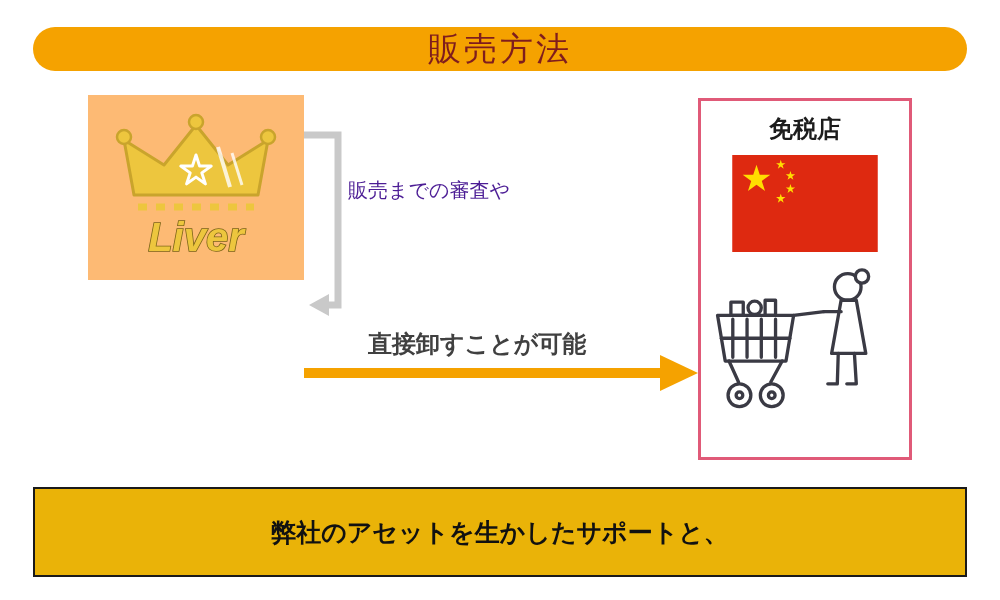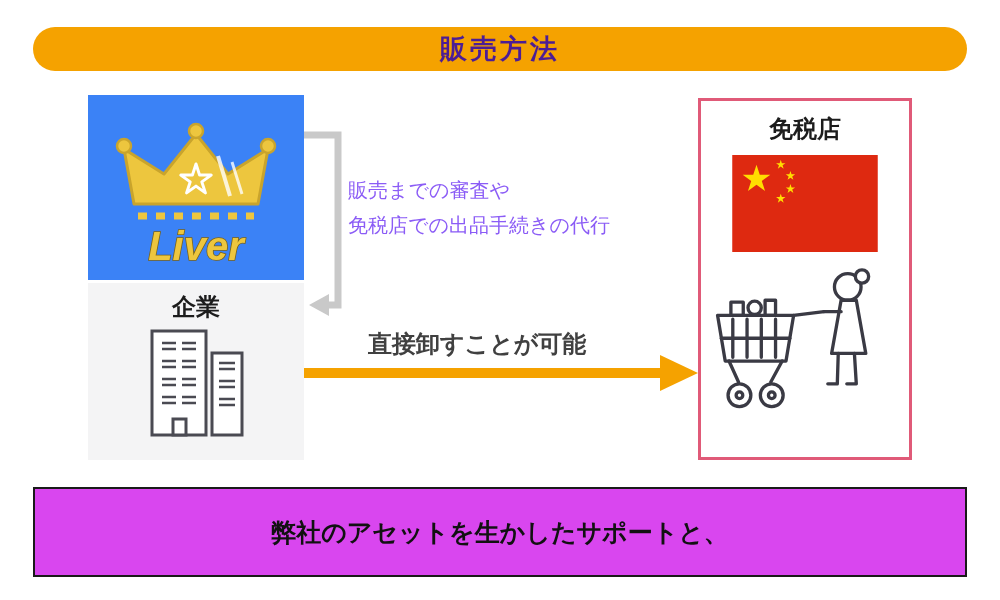--- a/index.html
+++ b/index.html
@@ -7,61 +7,61 @@
     position:relative; width:1000px; height:600px; background:#ffffff;
     font-family:"Liberation Sans","DejaVu Sans",sans-serif; overflow:hidden;
   }
 
   
   .banner {
     position:absolute; left:33px; top:27px; width:934px; height:44px;
     background:#F5A200; border-radius:22px;
     display:flex; align-items:center; justify-content:center;
   }
-  .banner-text { color:#4c1d95; font-size:27px; font-weight:bold; letter-spacing:3px; }
+  .banner-text { color:#7f1d1d; font-size:33px; font-weight:normal; letter-spacing:3px; }
 
   
   .liver-box {
     position:absolute; left:88px; top:95px; width:216px; height:185px;
-    background:#3b82f6; display:flex; align-items:center; justify-content:center;
+    background:#fdba74; display:flex; align-items:flex-start; justify-content:center;
   }
   .company-box {
     position:absolute; left:88px; top:283px; width:216px; height:177px;
     background:#F4F4F5; display:flex; flex-direction:column; align-items:center;
   }
   .company-label { font-size:24px; font-weight:bold; color:#1c1c1c; margin-top:8px; }
 
   
   .bracket-arrow { position:absolute; left:302px; top:125px; }
   .direct-arrow  { position:absolute; left:304px; top:352px; }
 
   
   .agency-note {
     position:absolute; left:348px; top:173px; width:340px;
-    font-size:20px; color:#8b5cf6; line-height:1.75;
+    font-size:20px; color:#4c1d95; line-height:1.75;
   }
   .direct-label {
     position:absolute; left:368px; top:328px;
     font-size:24px; font-weight:bold; color:#404040;
   }
 
   
   .shop-box {
     position:absolute; left:698px; top:98px; width:214px; height:362px;
     border:3px solid #E05A78; background:#ffffff; box-sizing:border-box;
     display:flex; flex-direction:column; align-items:center;
   }
   .shop-label { font-size:24px; font-weight:bold; color:#1c1c1c; margin-top:12px; }
   .flag { margin-top:10px; }
   .shopper { margin-top:2px; }
 
   
   .footer-box {
     position:absolute; left:33px; top:487px; width:934px; height:90px;
-    border:2px solid #1a1a1a; background:#d946ef; box-sizing:border-box;
+    border:2px solid #1a1a1a; background:#eab308; box-sizing:border-box;
     display:flex; flex-direction:column; align-items:center; justify-content:center; gap:1px;font-family:Liberation Serif, serif;
   }
   .footer-line { font-size:25px; font-weight:bold; color:#111111; }
 </style>
 </head>
 <body>
 
 <div class="canvas">
 
   <div class="banner">
@@ -75,46 +75,28 @@
       <circle cx="100" cy="27" r="7" fill="#EDC63E" stroke="#C9A42C" stroke-width="2.5"></circle>
       <circle cx="172" cy="42" r="7" fill="#EDC63E" stroke="#C9A42C" stroke-width="2.5"></circle>
       <line x1="122" y1="52" x2="134" y2="92" stroke="#ffffff" stroke-width="4" opacity="0.8"></line>
       <line x1="136" y1="58" x2="146" y2="90" stroke="#ffffff" stroke-width="3" opacity="0.8"></line>
       <polygon transform="translate(100,76)" points="0,-16 3.6,-4.9 15.2,-4.9 5.8,1.9 9.4,12.9 0,6.1 -9.4,12.9 -5.8,1.9 -15.2,-4.9 -3.6,-4.9" fill="none" stroke="#ffffff" stroke-width="3" stroke-linejoin="round"></polygon>
       <line x1="42" y1="112" x2="158" y2="112" stroke="#EDC63E" stroke-width="7" stroke-dasharray="9 9"></line>
       <text x="100" y="156" text-anchor="middle" font-size="40" font-weight="bold" font-style="italic" fill="#EDC63E" stroke="#7c6418" stroke-width="1.6" style="paint-order:stroke">Liver</text>
     </svg>
   </div>
 
-  <div class="company-box">
-    <div class="company-label">企業</div>
-    <svg class="building" width="120" height="122" viewBox="0 0 120 122">
-      <rect x="16" y="8" width="54" height="104" fill="#ffffff" stroke="#4a4a52" stroke-width="3"></rect>
-      <rect x="76" y="30" width="30" height="82" fill="#ffffff" stroke="#4a4a52" stroke-width="3"></rect>
-      <g stroke="#4a4a52" stroke-width="2.5" fill="none">
-        <path d="M26,20 h14 M46,20 h14 M26,26 h14 M46,26 h14"></path>
-        <path d="M26,38 h14 M46,38 h14 M26,44 h14 M46,44 h14"></path>
-        <path d="M26,56 h14 M46,56 h14 M26,62 h14 M46,62 h14"></path>
-        <path d="M26,74 h14 M46,74 h14 M26,80 h14 M46,80 h14"></path>
-        <path d="M83,40 h16 M83,46 h16"></path>
-        <path d="M83,58 h16 M83,64 h16"></path>
-        <path d="M83,76 h16 M83,82 h16"></path>
-      </g>
-      <rect x="37" y="96" width="13" height="16" fill="#ffffff" stroke="#4a4a52" stroke-width="3"></rect>
-    </svg>
-  </div>
 
   <svg class="bracket-arrow" width="48" height="198" viewBox="0 0 48 198">
     <path d="M2,10 H36 V180 H26" fill="none" stroke="#C9C9C9" stroke-width="7"></path>
     <polygon points="27,169 27,191 7,180" fill="#C9C9C9"></polygon>
   </svg>
 
   <div class="agency-note">
     <div>販売までの審査や</div>
-    <div>免税店での出品手続きの代行</div>
   </div>
 
   <div class="direct-label">直接卸すことが可能</div>
   <svg class="direct-arrow" width="396" height="42" viewBox="0 0 396 42">
     <line x1="0" y1="21" x2="360" y2="21" stroke="#F5A200" stroke-width="10"></line>
     <polygon points="356,3 356,39 394,21" fill="#F5A200"></polygon>
   </svg>
 
   <div class="shop-box">
     <div class="shop-label">免税店</div>

